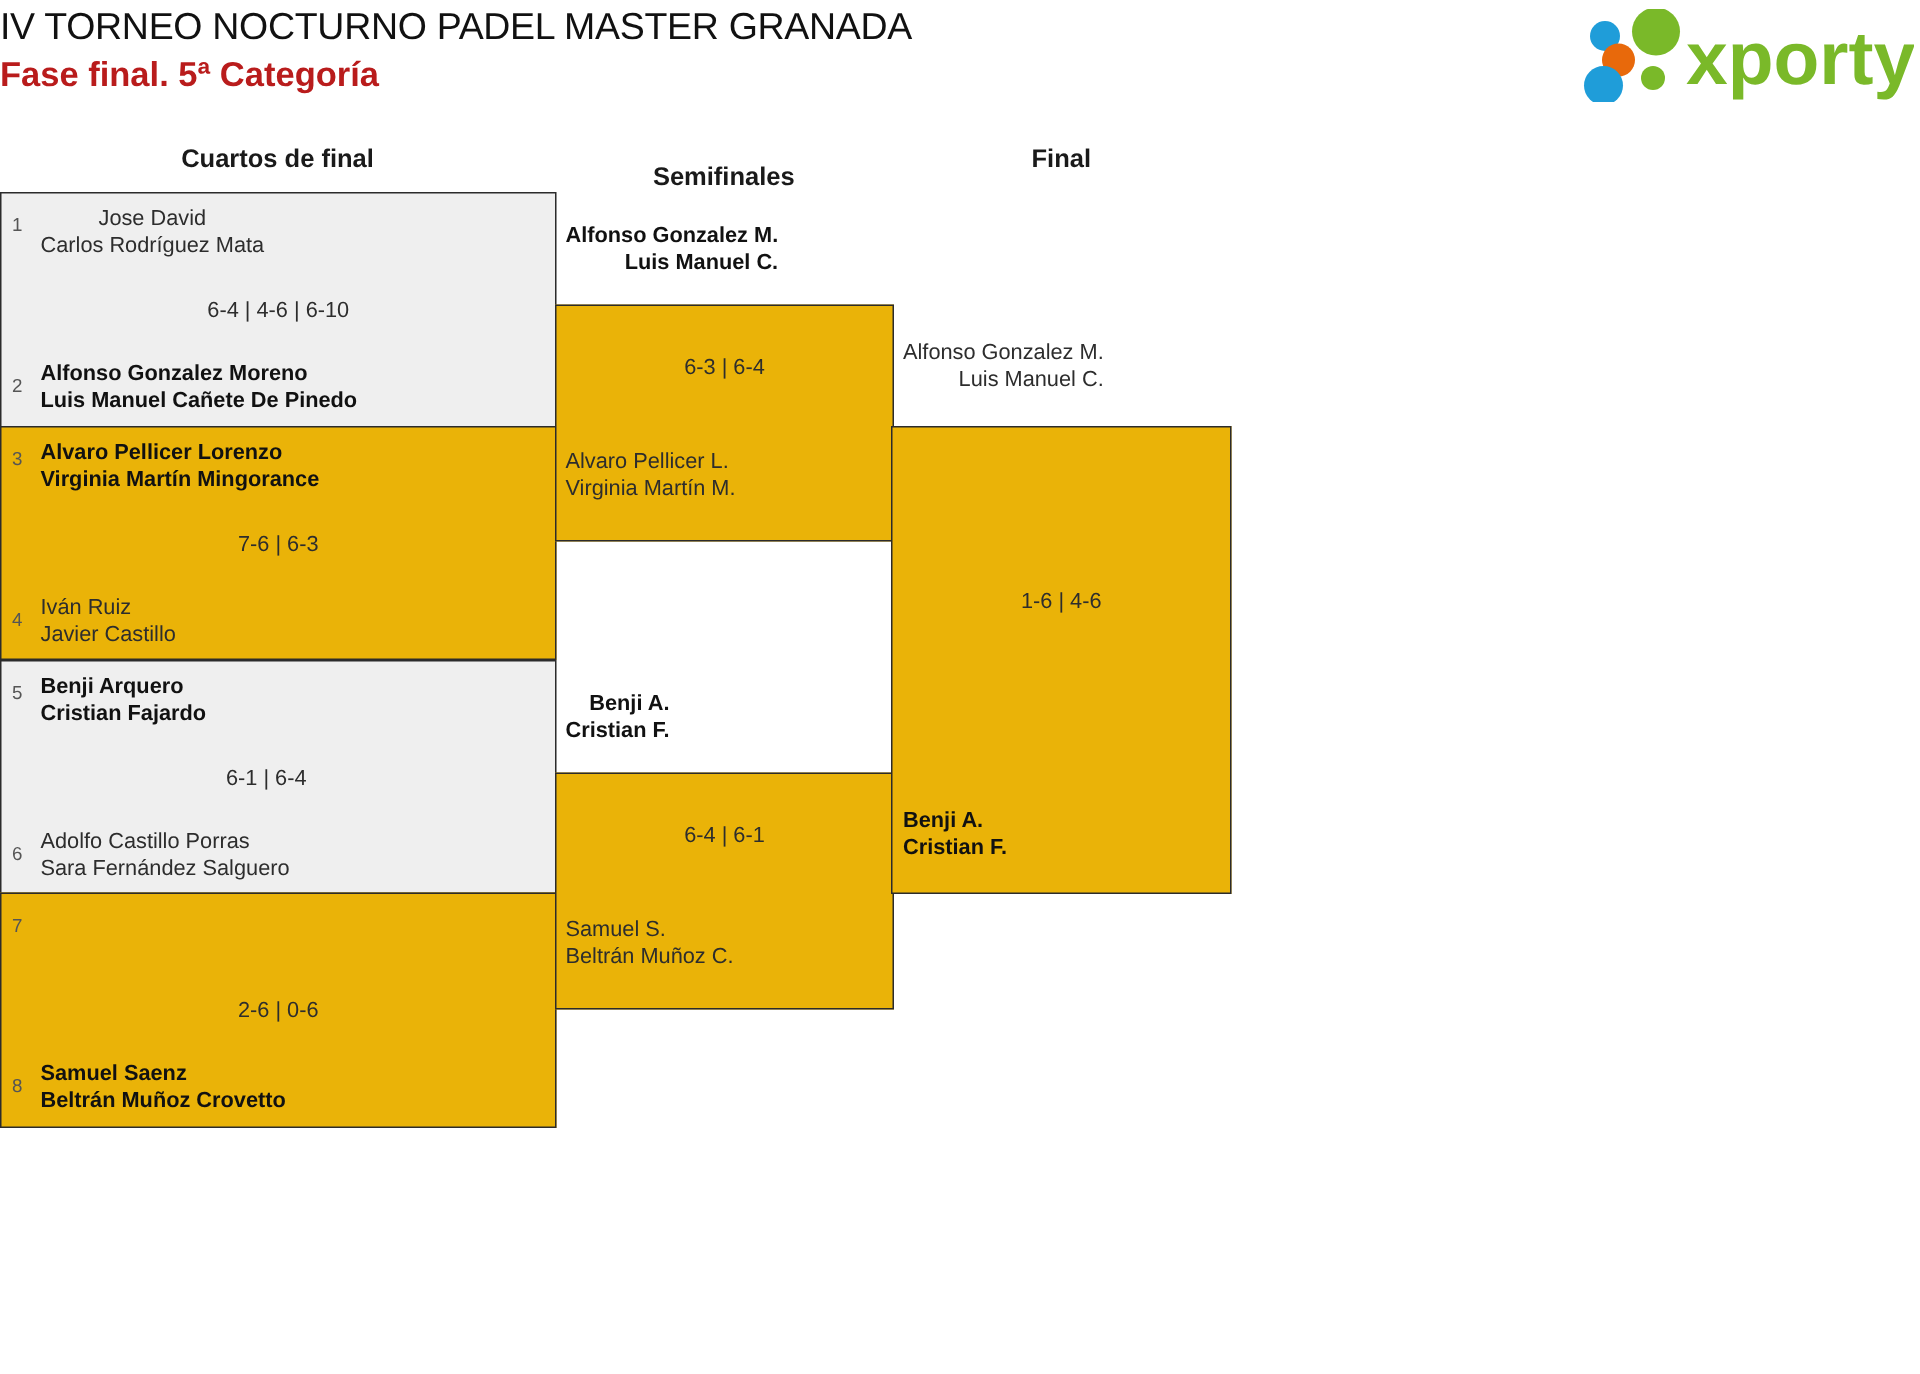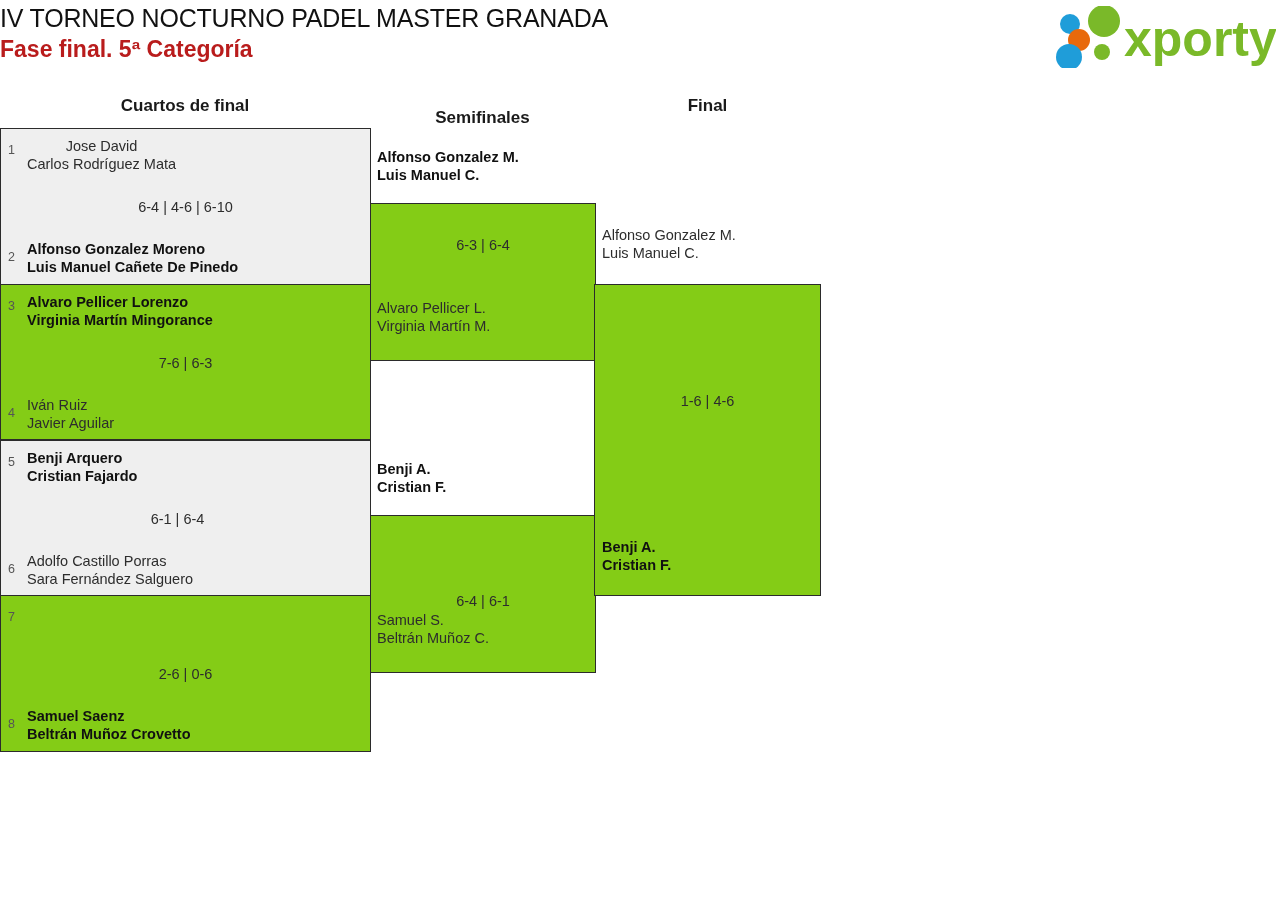--- a/index.html
+++ b/index.html
@@ -46,21 +46,21 @@
     white-space: nowrap;
   }
   #head-qf   { left: 0px;   top: 96px; width: 370px; }
   #head-sf   { left: 370px; top: 108px; width: 225px; }
   #head-fin  { left: 595px; top: 96px; width: 225px; }
   .box {
     position: absolute;
     border: 1px solid #2b2b2b;
   }
   .box.shaded { background: #efefef; }
-  .box.plain  { background: #84cc16; }
+  .box.plain  { background: #eab308; }
 
   .team {
     position: absolute;
     left: 26px;
     line-height: 18px;
     font-size: 14.5px;
     color: #2d2d2d;
     white-space: nowrap;
   }
   .team.winner { font-weight: 700; color: #111111; }
@@ -84,21 +84,21 @@
 
   
   .team-free {
     position: absolute;
     line-height: 18px;
     font-size: 14.5px;
     color: #2d2d2d;
     white-space: nowrap;
   }
   .team-free.winner { font-weight: 700; color: #111111; }
-  .team-free .p1, .team-free .p2 { display: block; }
+  .team-free .p1, .team-free .p2 { display: block; text-align: right; }
 </style>
 </head>
 <body>
 
 <div id="root">
 
   <div class="title-block">
     <div class="title-line1">IV TORNEO NOCTURNO PADEL MASTER GRANADA</div>
     <div class="title-line2">Fase final. 5ª Categoría</div>
   </div>
@@ -137,21 +137,21 @@
   <div class="box plain" style="left:0px; top:284px; width:371px; height:156px;">
     <span class="seed" style="top:12px;">3</span>
     <div class="team winner" style="top:8px;">
       <span class="p1">Alvaro Pellicer Lorenzo</span>
       <span class="p2">Virginia Martín Mingorance</span>
     </div>
     <div class="score" style="left:0; right:0; top:70px;">7-6 | 6-3</div>
     <span class="seed" style="top:119px;">4</span>
     <div class="team" style="top:111px;">
       <span class="p1">Iván Ruiz</span>
-      <span class="p2">Javier Aguilar</span>
+      <span class="p2">Javier Castillo</span>
     </div>
   </div>
 
   <div class="box shaded" style="left:0px; top:440px; width:371px; height:156px;">
     <span class="seed" style="top:12px;">5</span>
     <div class="team winner" style="top:8px;">
       <span class="p1">Benji Arquero</span>
       <span class="p2">Cristian Fajardo</span>
     </div>
     <div class="score" style="left:0; right:16px; top:70px;">6-1 | 6-4</div>
@@ -184,21 +184,21 @@
       <span class="p2">Virginia Martín M.</span>
     </div>
   </div>
 
   <div class="team-free winner" style="left:377px; top:460px;">
     <span class="p1">Benji A.</span>
     <span class="p2">Cristian F.</span>
   </div>
 
   <div class="box plain" style="left:370px; top:515px; width:226px; height:158px;">
-    <div class="score" style="left:0; right:0; top:33px;margin-top:44px;">6-4 | 6-1</div>
+    <div class="score" style="left:0; right:0; top:33px;">6-4 | 6-1</div>
     <div class="team" style="left:6px; top:95px;">
       <span class="p1">Samuel S.</span>
       <span class="p2">Beltrán Muñoz C.</span>
     </div>
   </div>
 
   <div class="team-free" style="left:602px; top:226px;">
     <span class="p1">Alfonso Gonzalez M.</span>
     <span class="p2">Luis Manuel C.</span>
   </div>

